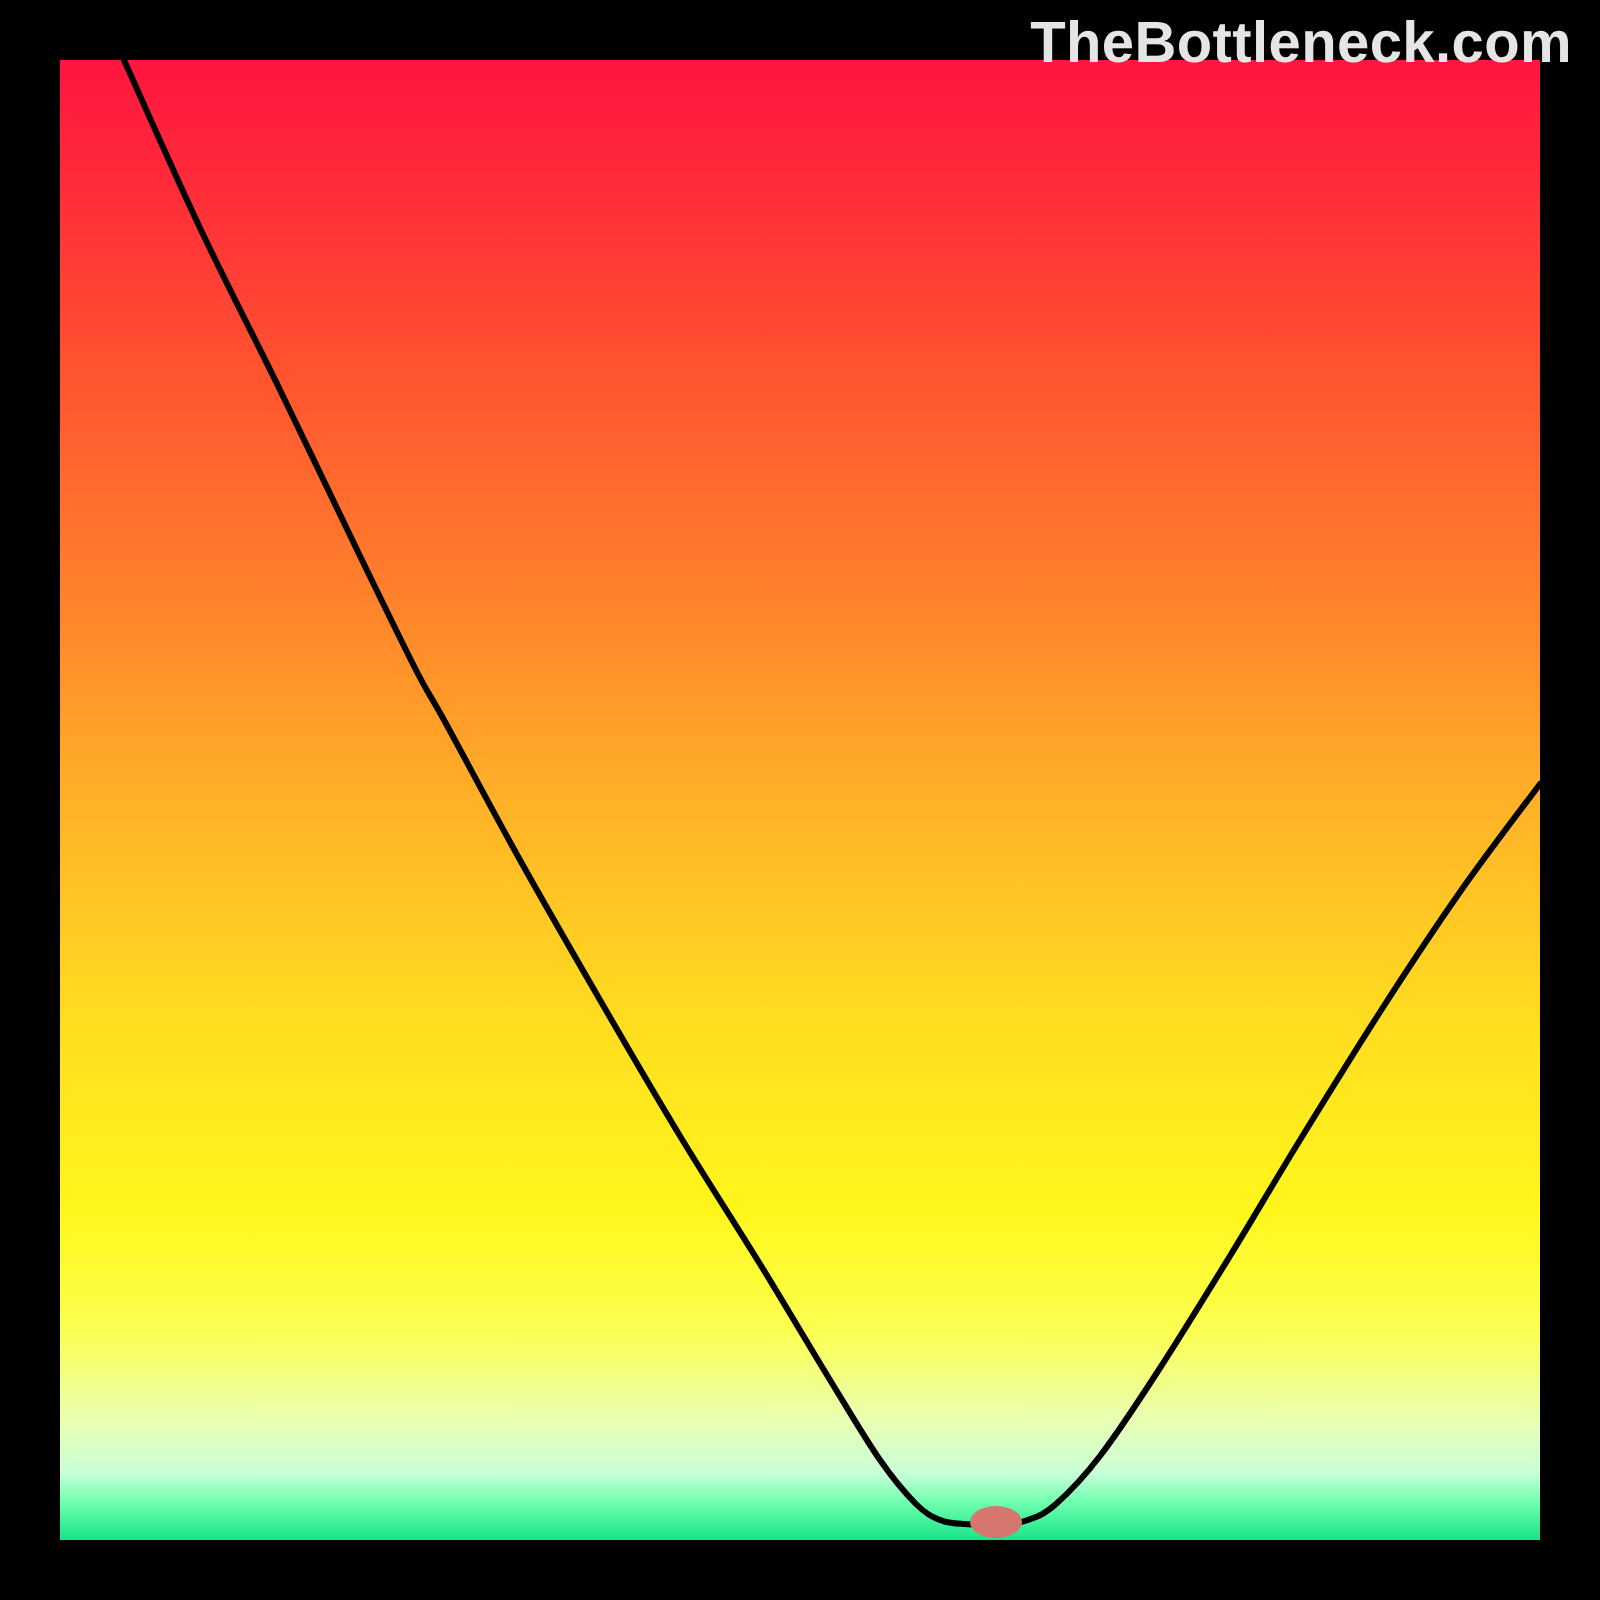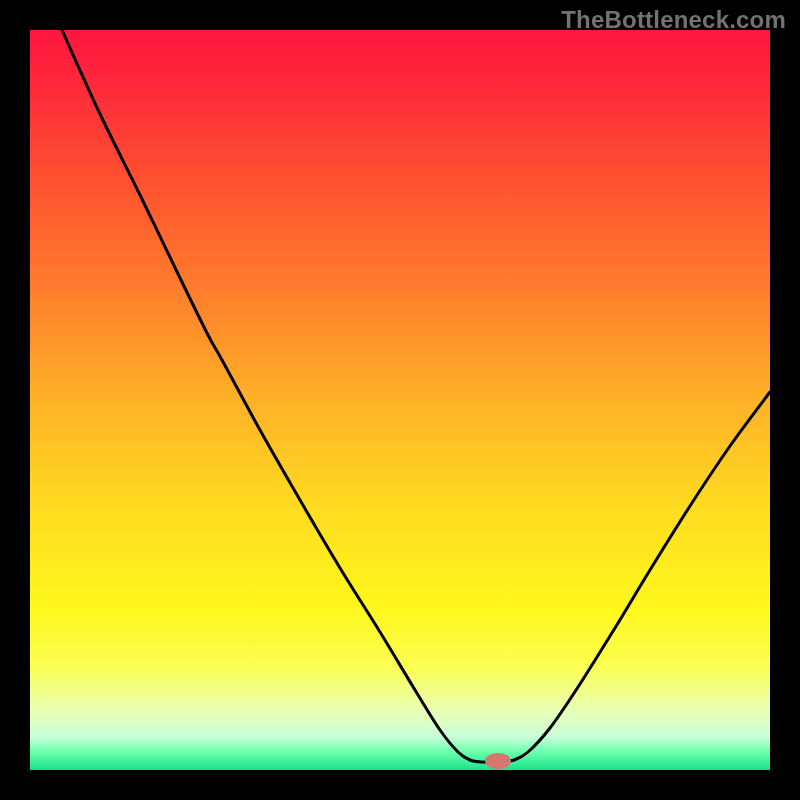--- a/index.html
+++ b/index.html
@@ -15,22 +15,22 @@
   .outer {
     width: 800px;
     height: 800px;
     background: #000;
     position: relative;
   }
   .watermark {
     position: absolute;
     top: 6px;
     right: 14px;
-    color: #737373;
-    font-size: 24px;
+    color: #e5e5e5;
+    font-size: 29px;
     font-weight: 600;
     letter-spacing: 0.2px;
     z-index: 10;
   }
   .plot {
     position: absolute;
     left: 30px;
     top: 30px;
     width: 740px;
     height: 740px;

